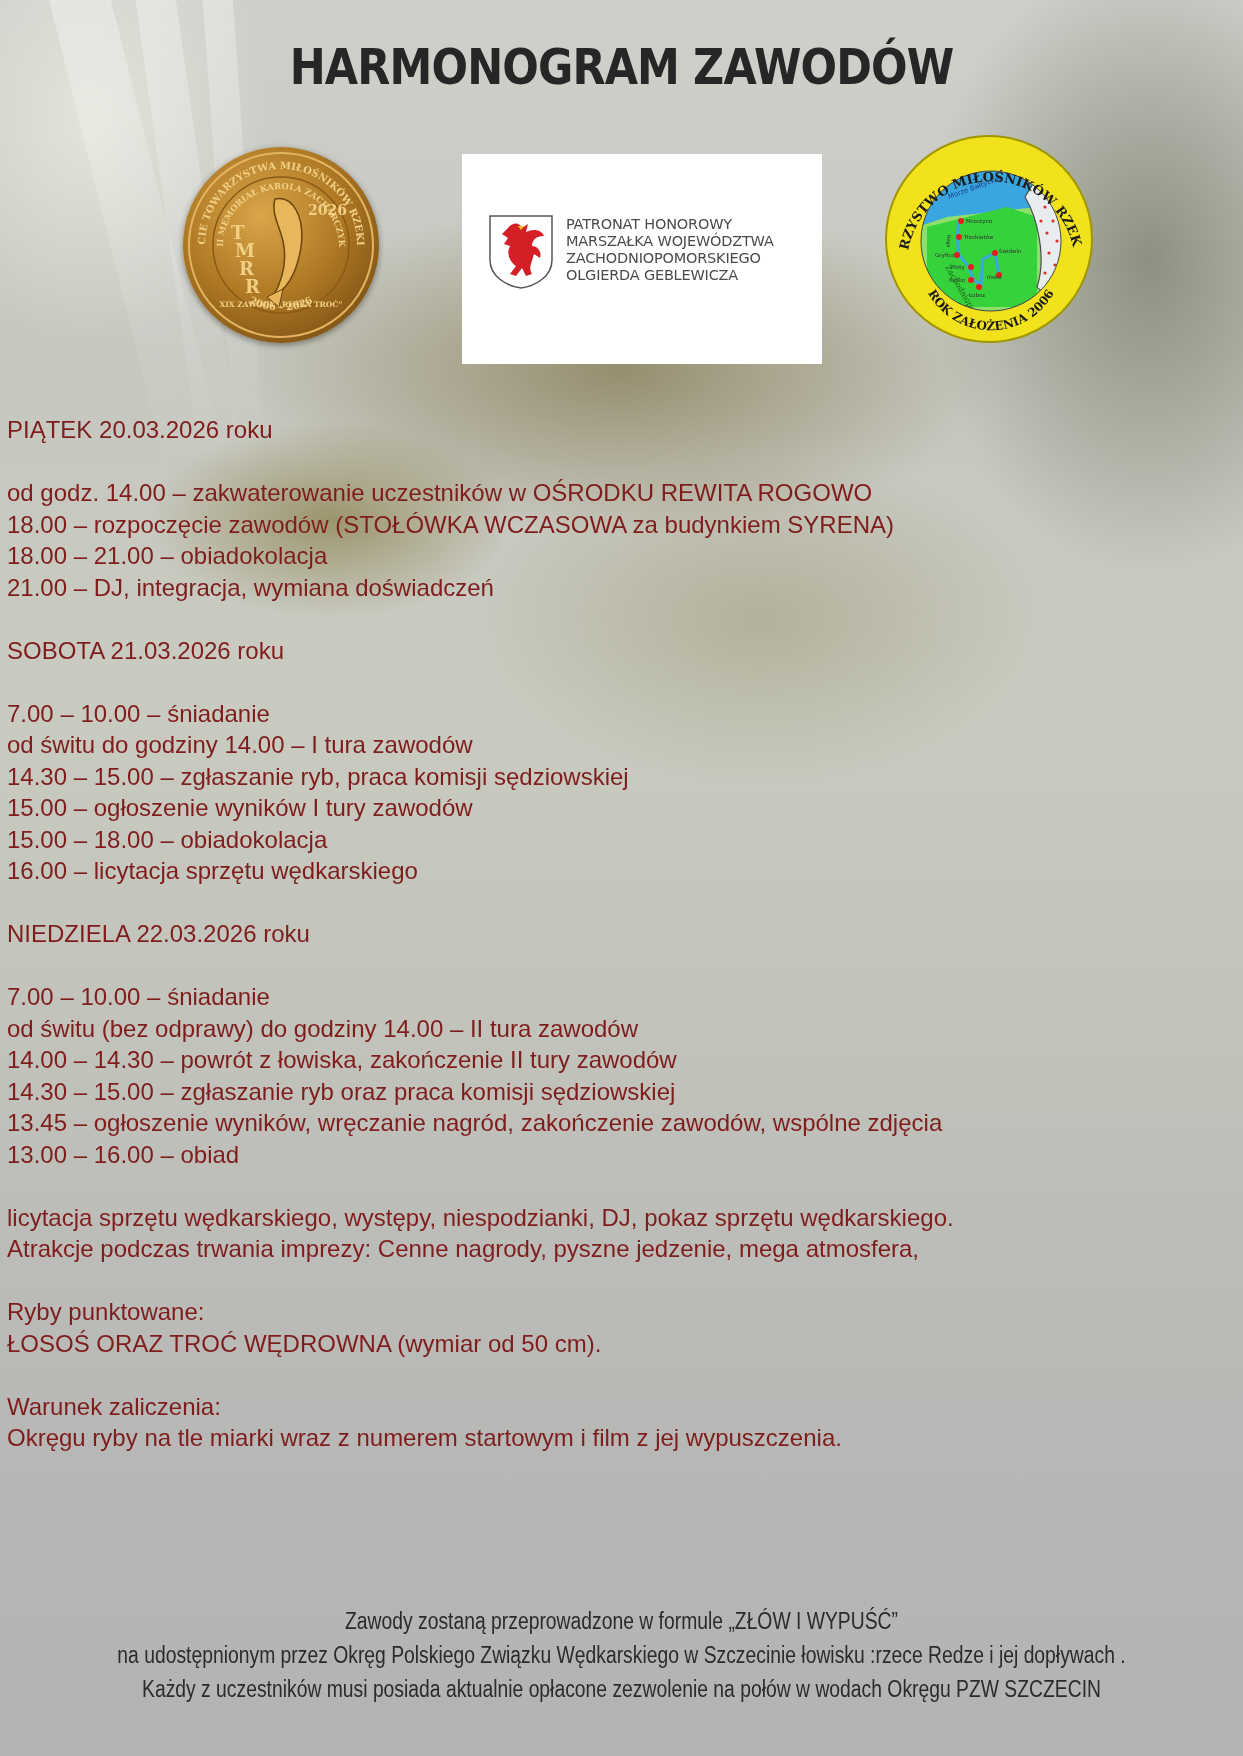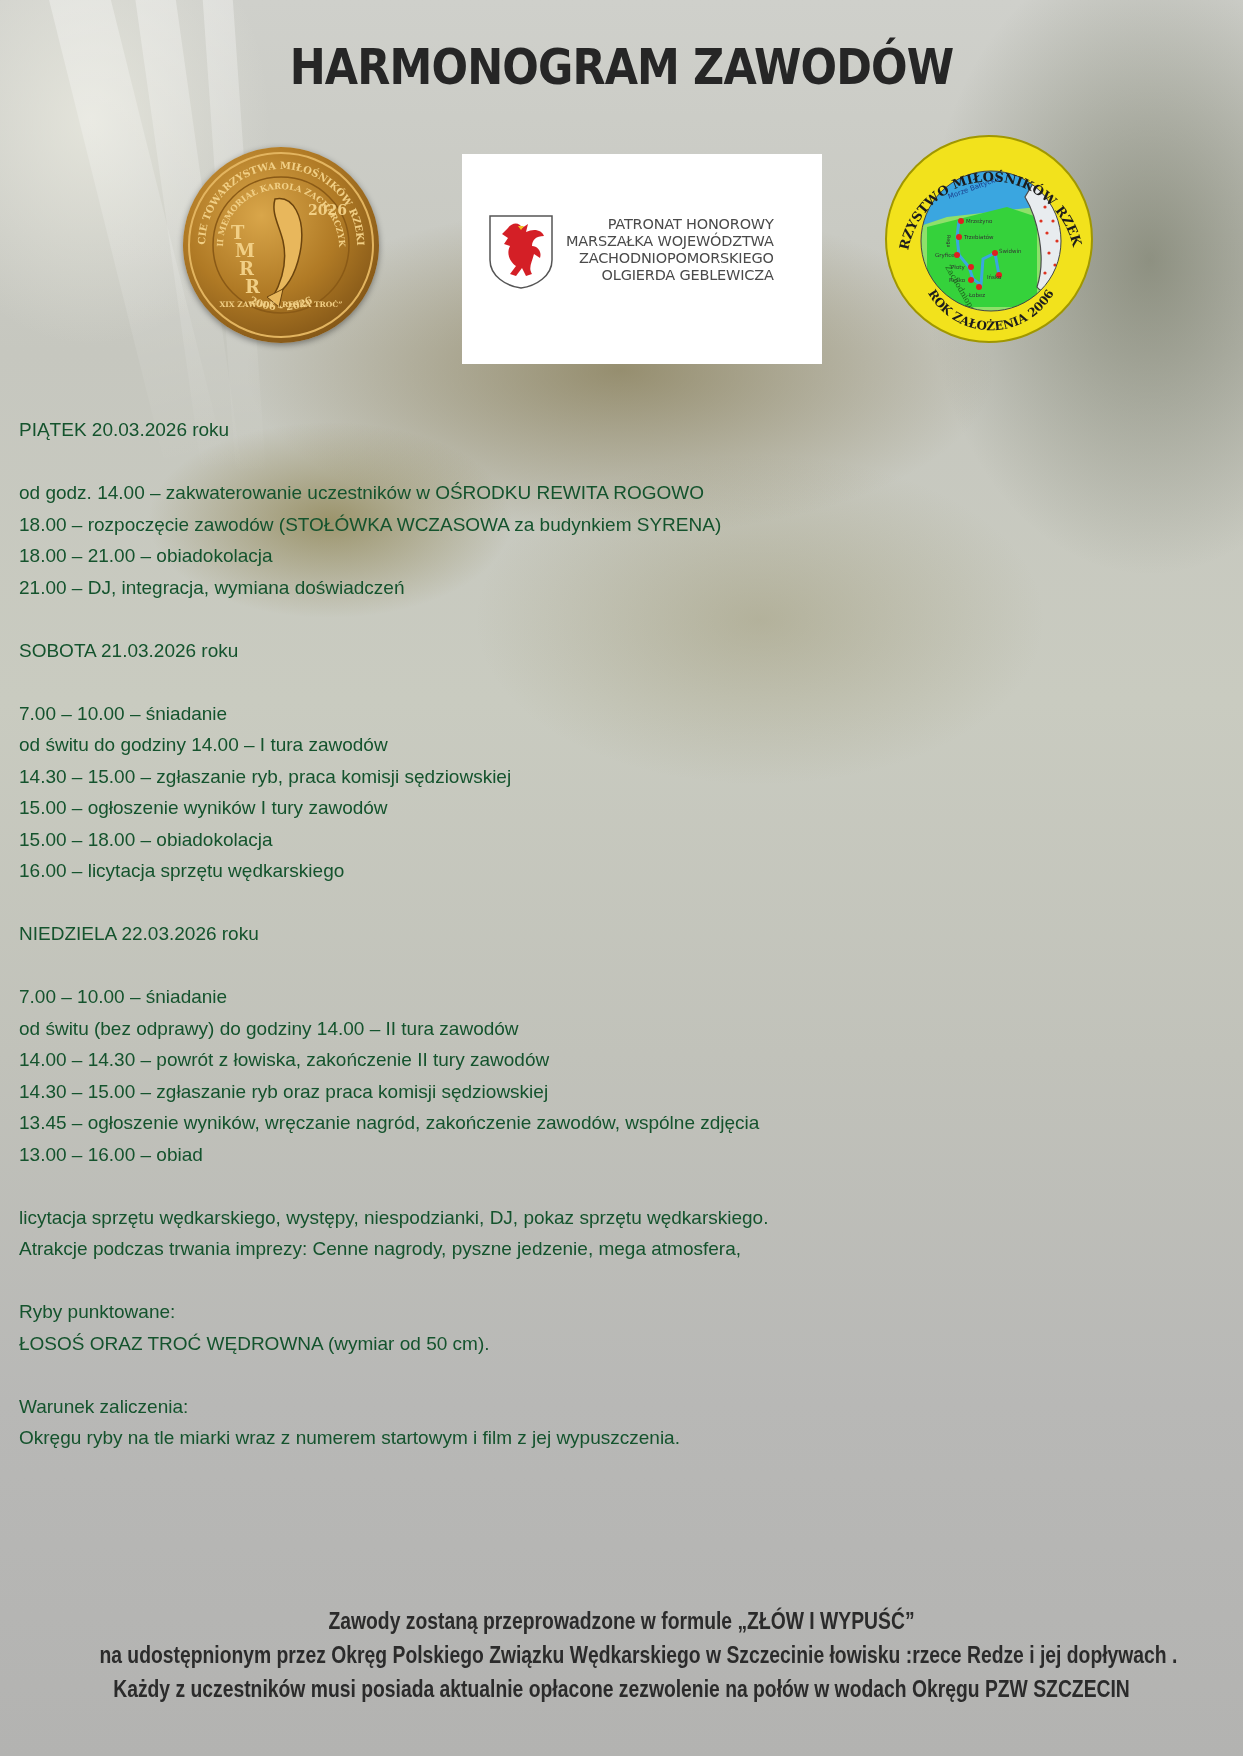--- a/index.html
+++ b/index.html
@@ -32,38 +32,38 @@
       background: radial-gradient(circle at 40% 35%, #d9a64a 0%, #b07a25 45%, #7a4f14 85%, #5c3a0e 100%);
       box-shadow: 0 2px 6px rgba(0,0,0,0.4);
     }
     .logo-medal svg { position: absolute; inset: 0; }
     .logo-patronat {
       position: absolute; left: 462px; top: 154px; width: 360px; height: 210px; background: #fff;
     }
     .crest { position: absolute; left: 26px; top: 60px; width: 66px; height: 76px; }
     .patronat-text {
       position: absolute; left: 104px; top: 62px; font-family: "DejaVu Sans", sans-serif;
-      font-size: 14.5px; line-height: 17px; color: #4a4a4a; letter-spacing: -0.2px; text-align: right;
+      font-size: 14.5px; line-height: 17px; color: #4a4a4a; letter-spacing: -0.2px;
     }
     .patronat-text div { white-space: nowrap; }
     .logo-tmrr {
       position: absolute; left: 885px; top: 135px; width: 208px; height: 208px; border-radius: 50%;
       background: #f2e21c; border: 2px solid #a09700; box-sizing: border-box;
     }
     .logo-tmrr svg { position: absolute; inset: 0; }
 
     .schedule {
-      position: absolute; left: 19px; top: 414px; font-size: 19px; line-height: 31.5px; color: #14532d;
+      position: absolute; left: 7px; top: 414px; font-size: 24px; line-height: 31.5px; color: #7f1d1d;
     }
     .schedule .line { white-space: nowrap; height: 31.5px; }
     .schedule .gap { height: 31.5px; }
 
     .footer {
       position: absolute; left: 0; top: 1604px; width: 1243px; text-align: center;
-      font-family: "Liberation Sans", sans-serif; font-weight: bold; font-size: 23px; line-height: 34px; color: #2b2b2b;
+      font-family: "Liberation Sans", sans-serif; font-weight: normal; font-size: 23px; line-height: 34px; color: #2b2b2b;
     }
     .footer div { transform: scaleX(0.84); transform-origin: center; white-space: nowrap; }
   </style>
 </head>
 <body>
 
 <div class="bg">
   <div class="ray" style="left:40px; transform: rotate(-14deg);"></div>
   <div class="ray" style="left:130px; transform: rotate(-8deg); width:40px;"></div>
   <div class="ray" style="left:200px; transform: rotate(-4deg); width:30px;"></div>

